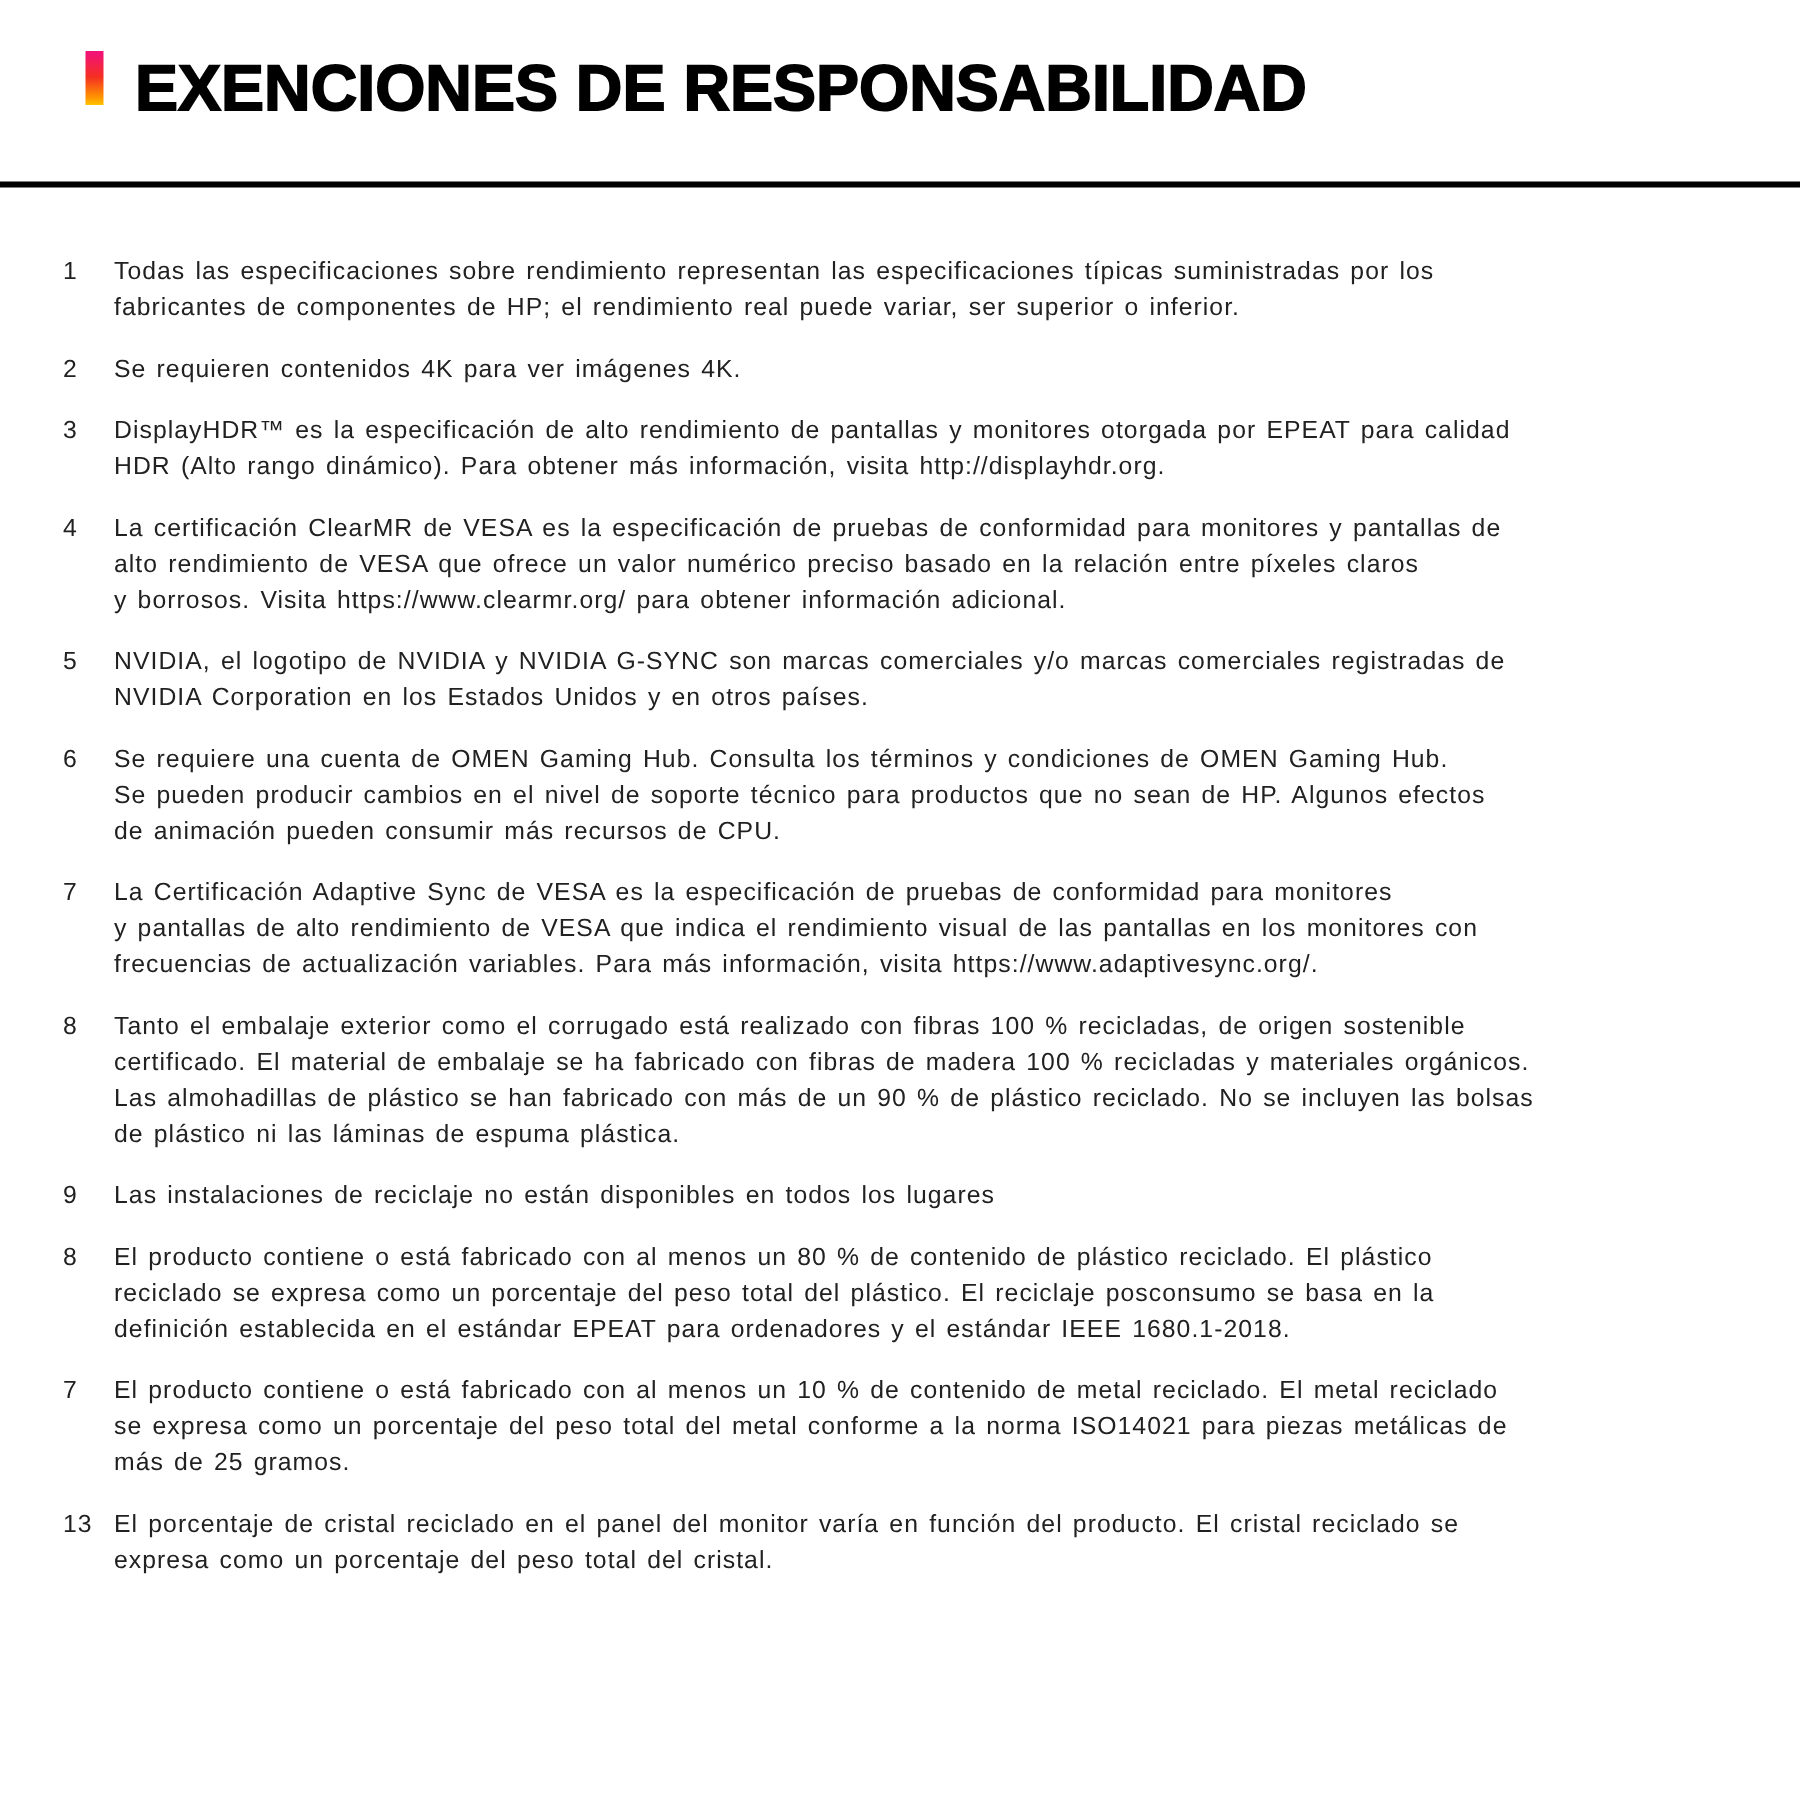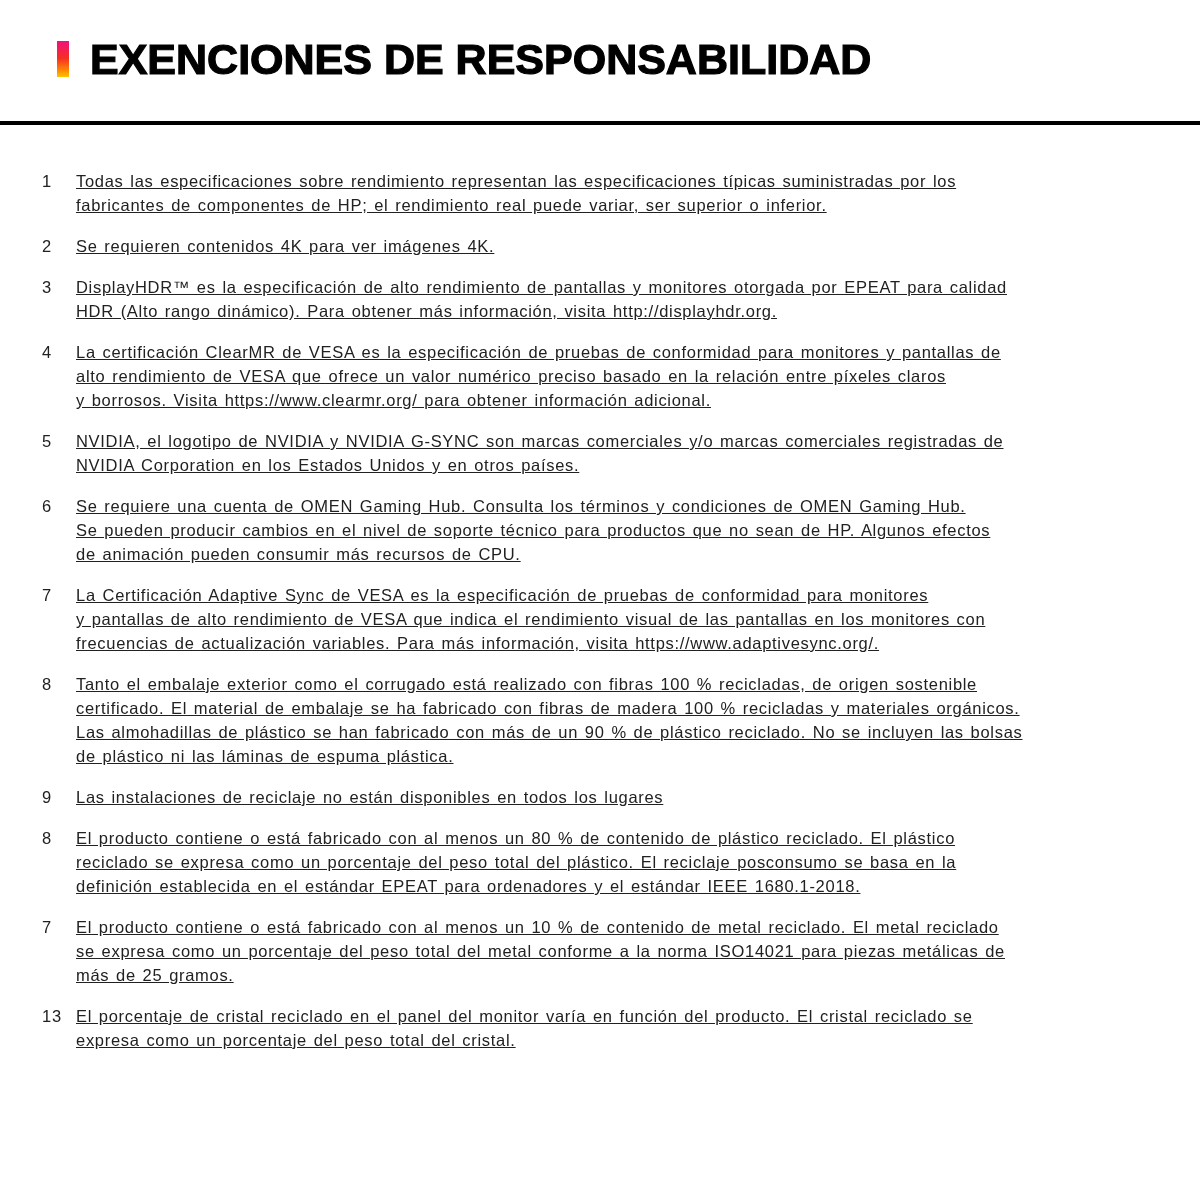--- a/index.html
+++ b/index.html
@@ -9,21 +9,20 @@
   }
   body {
     width: 1200px;
     height: 1200px;
     font-family: "Liberation Sans", sans-serif;
     color: #212121;
     overflow: hidden;
   }
   .header {
     display: flex;
-    align-items: center;
     gap: 21px;
     padding: 34px 40px 0 57px;
   }
   .accent-bar {
     width: 12px;
     height: 36px;
     flex: 0 0 12px;
     background: linear-gradient(180deg, #f2107e 0%, #f52f22 48%, #ff9500 86%, #ffc400 100%);
   }
   .page-title {
@@ -55,21 +54,20 @@
     line-height: 24px;
     letter-spacing: 0.7px;
     word-spacing: 1.5px;
   }
   .item .num {
     text-align: left;
     padding-left: 2px;
   }
   .item .text {
     white-space: pre-line;
-    text-decoration: underline;
   }
 </style>
 </head>
 <body>
 
 <header class="header">
   <span class="accent-bar"></span>
   <h1 class="page-title">EXENCIONES DE RESPONSABILIDAD</h1>
 </header>
 

